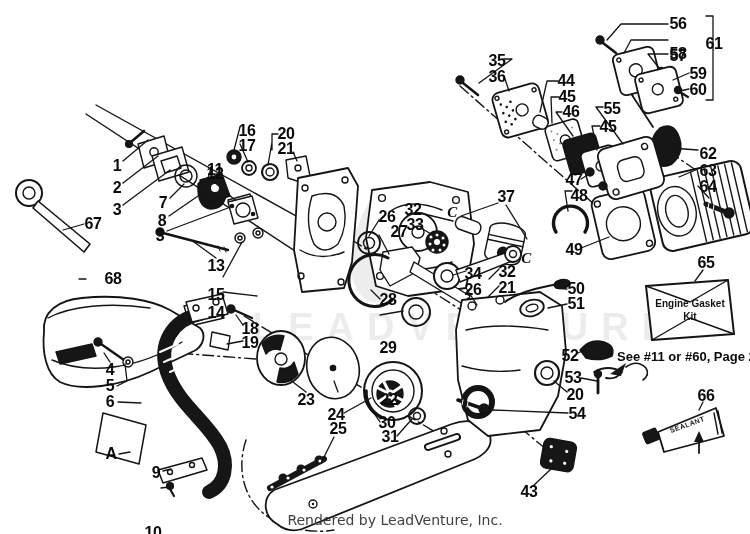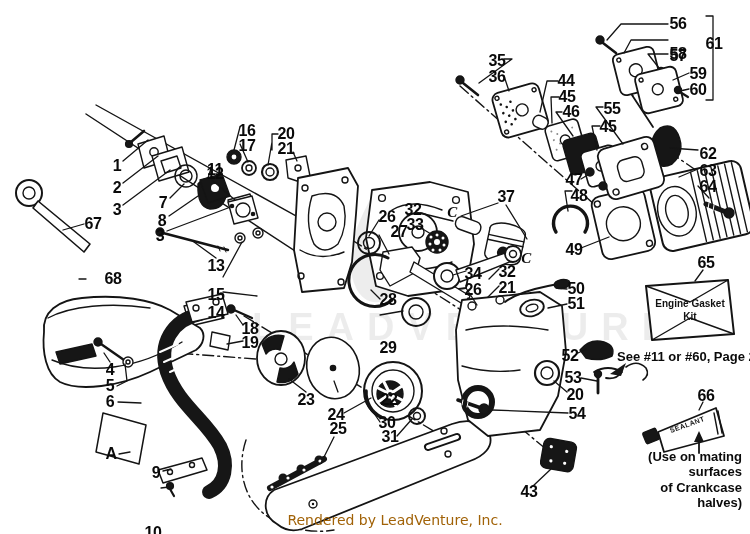--- a/index.html
+++ b/index.html
@@ -17,21 +17,21 @@
           font:700 9px/1.25 "Liberation Sans",sans-serif;color:#111;letter-spacing:.4px;}
   .gasketlabel{position:absolute;left:655px;top:297px;width:70px;text-align:center;
           font:700 10px/1.3 "Liberation Sans",sans-serif;color:#111;}
   .note-page2{position:absolute;left:617px;top:349px;width:140px;text-align:center;
           font:700 13px "Liberation Sans",sans-serif;color:#0a0a0a;white-space:nowrap;}
   .note-sealant{position:absolute;left:638px;top:449px;width:104px;text-align:right;
           font:700 13px/1.18 "Liberation Sans",sans-serif;color:#0a0a0a;white-space:pre-line;}
   .tube-text{position:absolute;left:669px;top:421px;font:700 7px "Liberation Sans",sans-serif;
           letter-spacing:.5px;color:#111;transform:rotate(-20deg);}
   .footer{position:absolute;left:210px;top:512px;width:370px;text-align:center;
-          font:400 14px "DejaVu Sans",sans-serif;color:#a16207;}
+          font:400 14px "DejaVu Sans",sans-serif;color:#404040;}
 </style>
 </head>
 <body>
 
 <div id="stage">
 
   <div class="wmtext">LEADVENTURE</div>
 
   <svg width="750" height="534" viewBox="0 0 750 534">
     <g stroke="#141414" fill="none" stroke-width="1.4" stroke-linecap="round" stroke-linejoin="round">
@@ -452,20 +452,16 @@
       <div class="plabel" style="left: 110px; top: 402px;">6</div>
       <div class="plabel" style="left: 111px; top: 454px;">A</div>
       <div class="plabel" style="left: 156px; top: 473px;">9</div>
       <div class="plabel" style="left: 153px; top: 489px; margin-top: 44px;">10</div>
     </div>
 
 
   <div class="gasketlabel">Engine Gasket Kit</div>
 
   <div class="note-page2">See #11 or #60, Page 2.</div>
-  <div class="note-sealant">(Use on mating
-surfaces
-of Crankcase
-halves)</div>
   <div class="tube-text">SEALANT</div>
 
   <div class="footer">Rendered by LeadVenture, Inc.</div>
 </div>
 
 </body></html>

